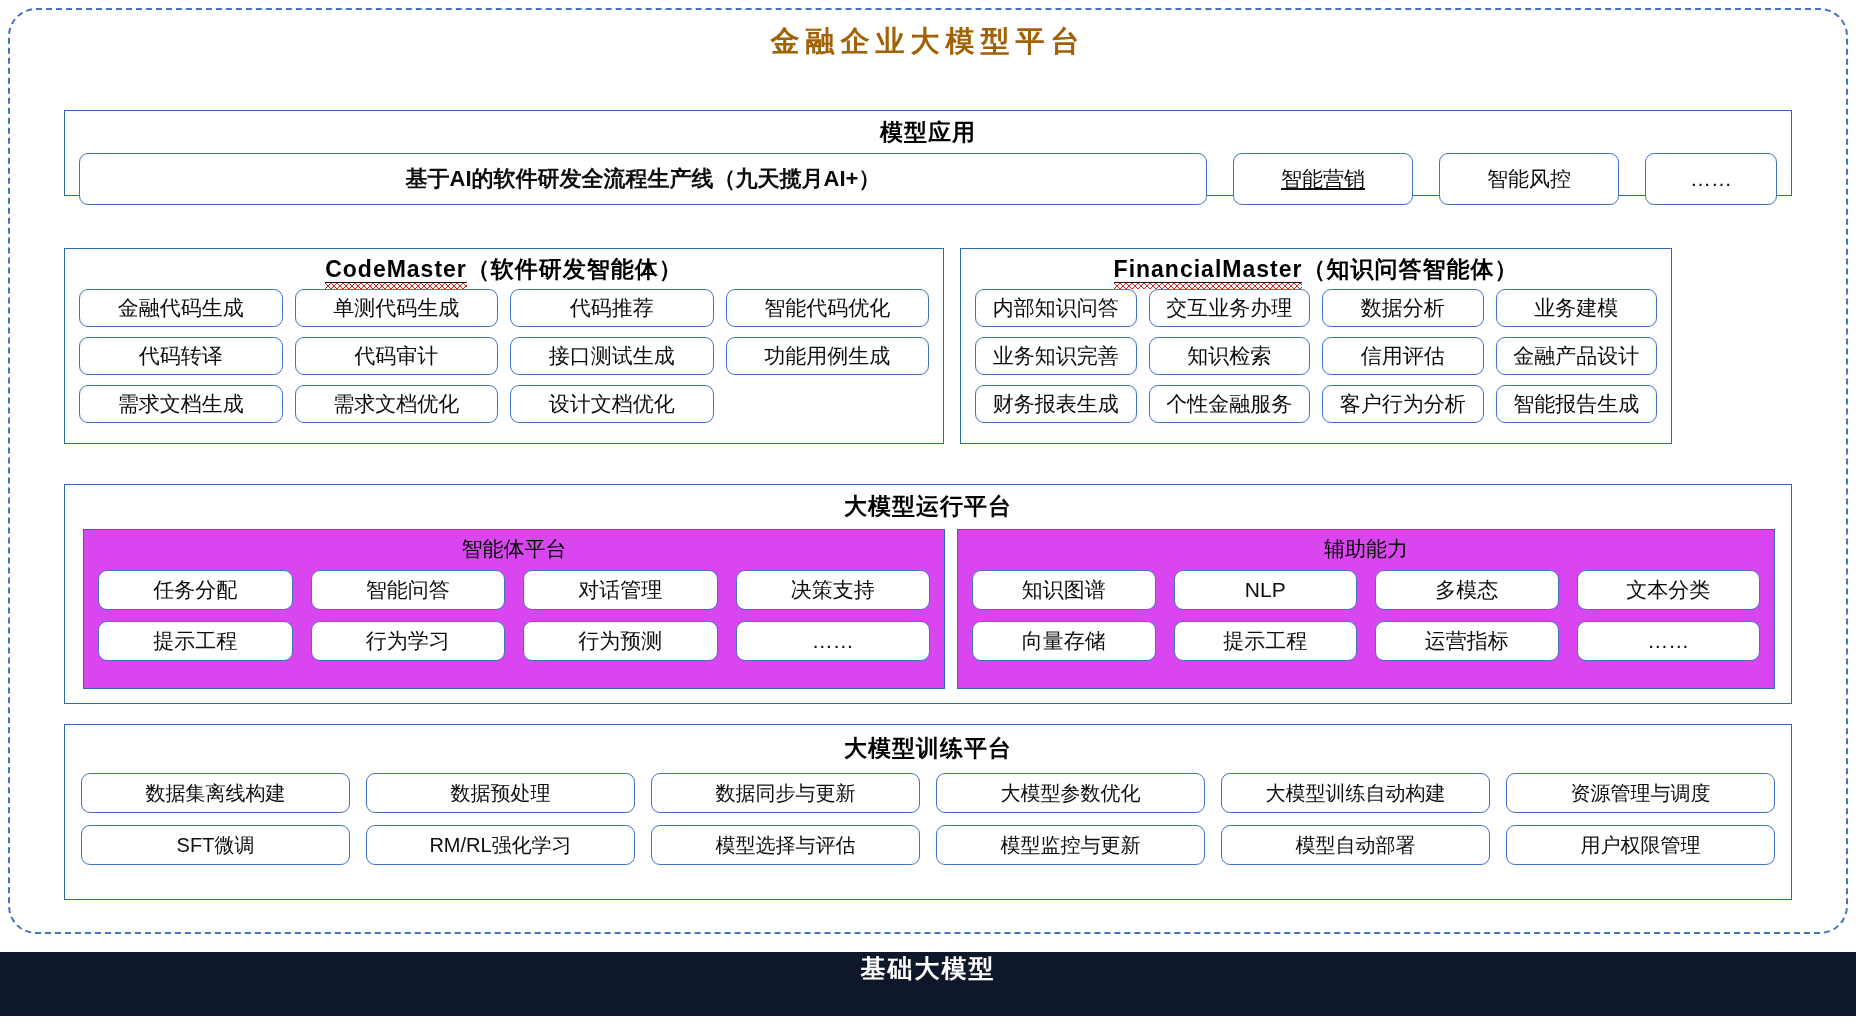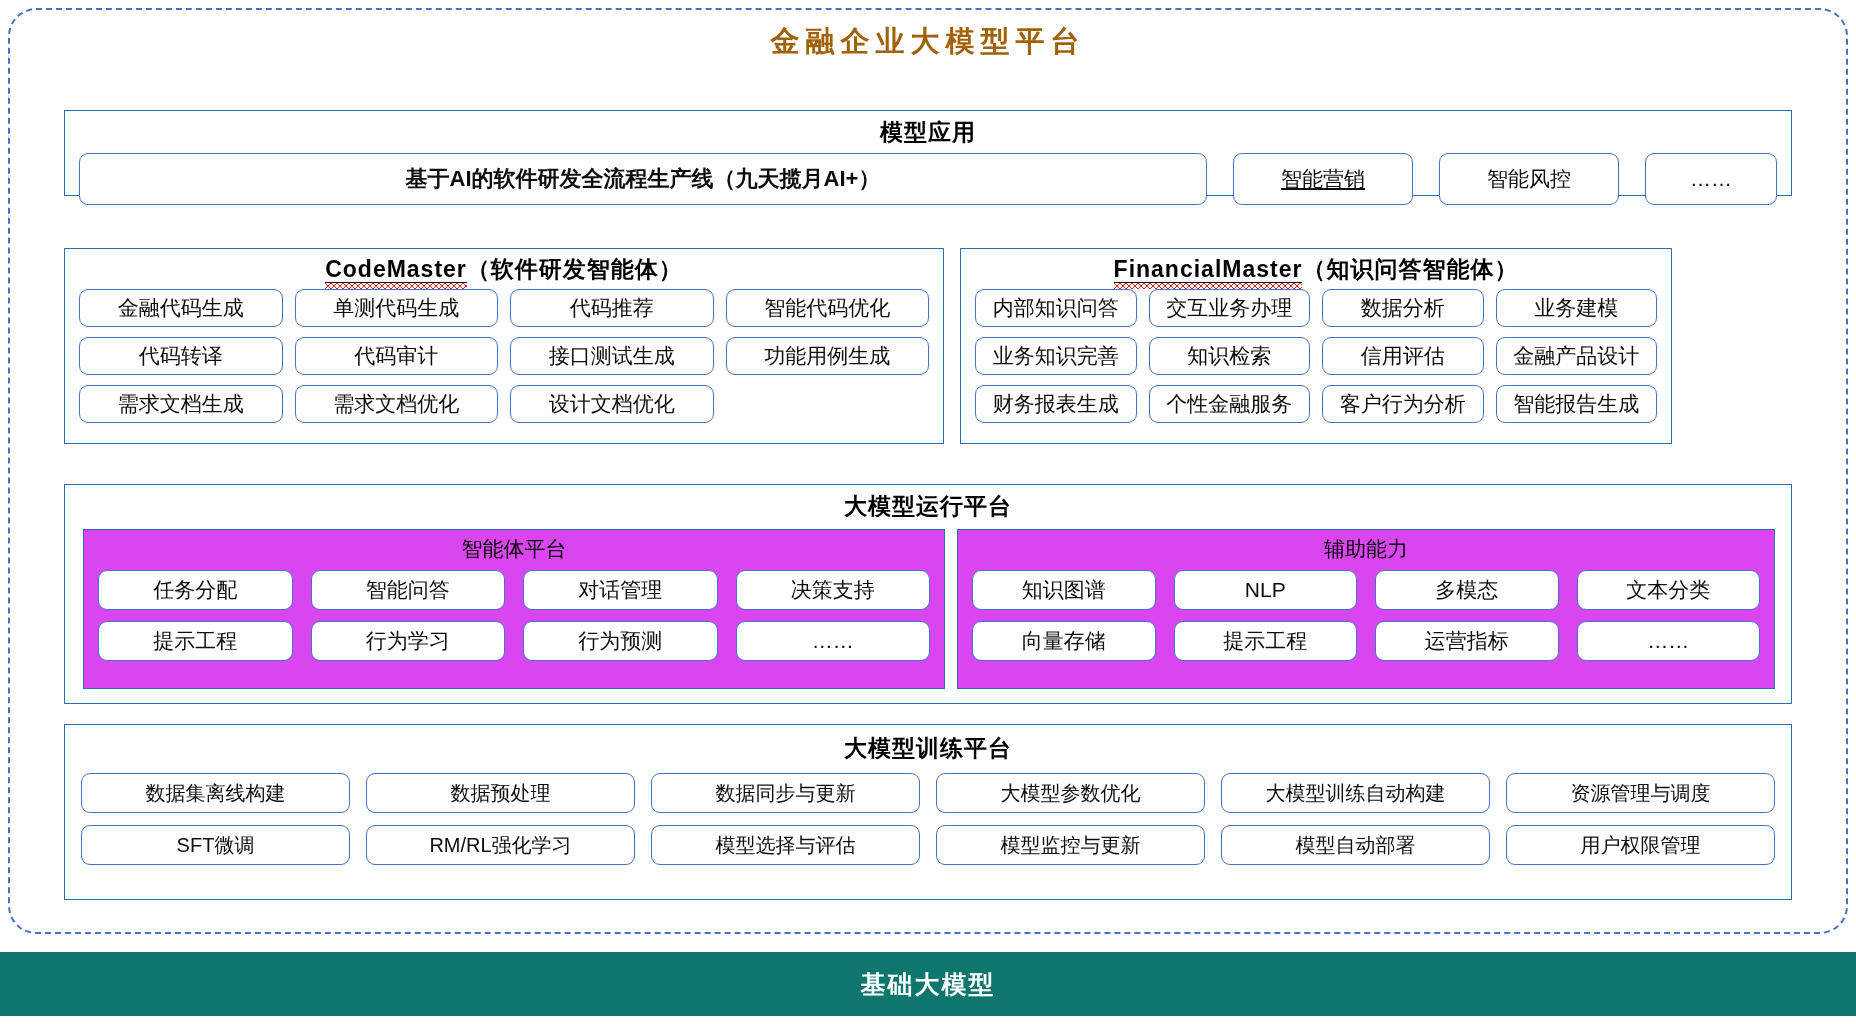--- a/index.html
+++ b/index.html
@@ -128,22 +128,22 @@
   #panel-train > .panel-title{margin-top:8px;}
   #train-grid{
     position:absolute;left:16px;right:16px;top:48px;
     display:grid;grid-template-columns:repeat(6,1fr);gap:12px 16px;
   }
   #train-grid .pill{height:40px;font-size:20px;}
 
   
   #base-bar{
     position:absolute;left:0;top:952px;width:1856px;height:64px;
-    background:#0f766e;
-    display:flex;align-items:center;justify-content:center;
+    background:#0f172a;
+    display:flex;justify-content:center;
     color:#ffffff;font-size:25px;font-weight:700;letter-spacing:2px;
   }
 </style>
 </head>
 <body>
 
 <div class="canvas">
 
   <div class="outer-frame"></div>
 

